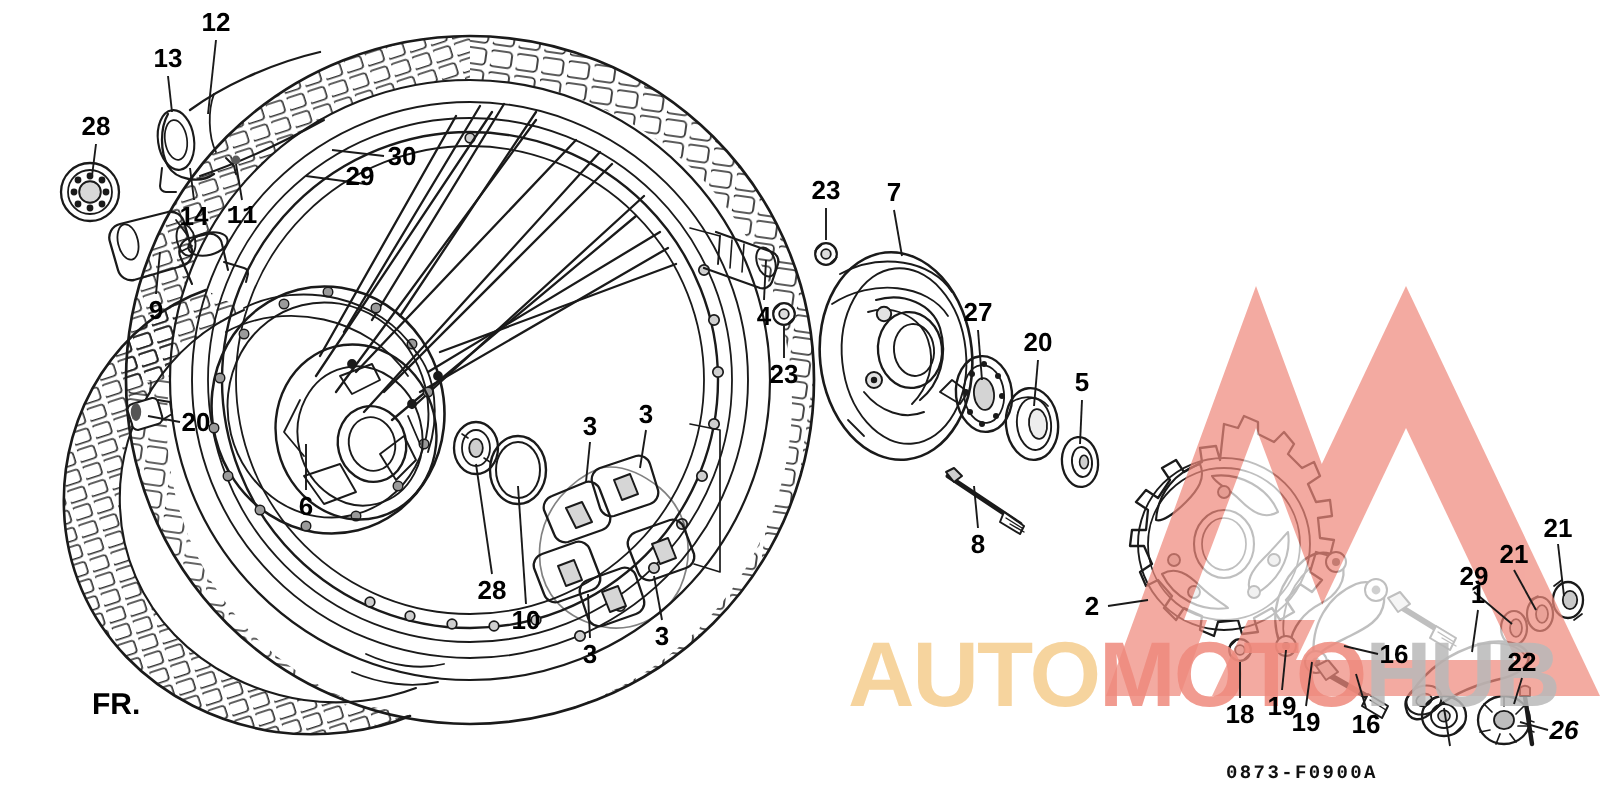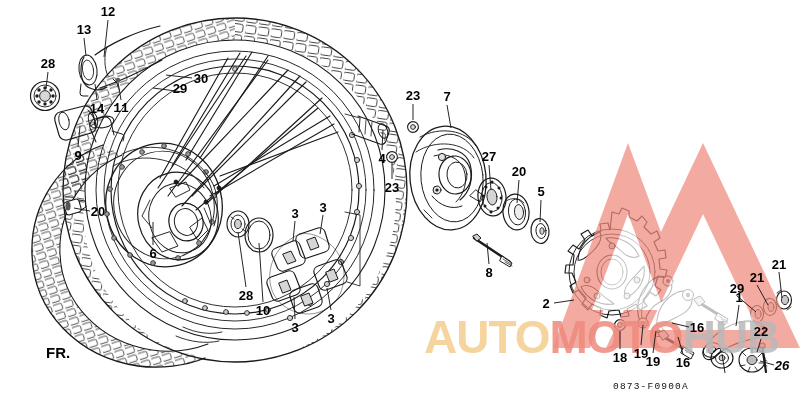--- a/index.html
+++ b/index.html
@@ -25,21 +25,21 @@
     font-weight: bold;
     font-size: 13px;
     color: #000000;
     line-height: 1;
     white-space: nowrap;
     transform: translate(-50%, -50%);
   }
   .code {
     position: absolute;
     font-family: "Liberation Mono", monospace;
-    font-weight: normal;
+    font-weight: bold;
     font-size: 9.5px;
     letter-spacing: 1.2px;
     color: #111111;
     white-space: nowrap;
     text-align: center;
   }
   .frmark {
     position: absolute;
     font-family: "Liberation Sans", sans-serif;
     font-weight: bold;

